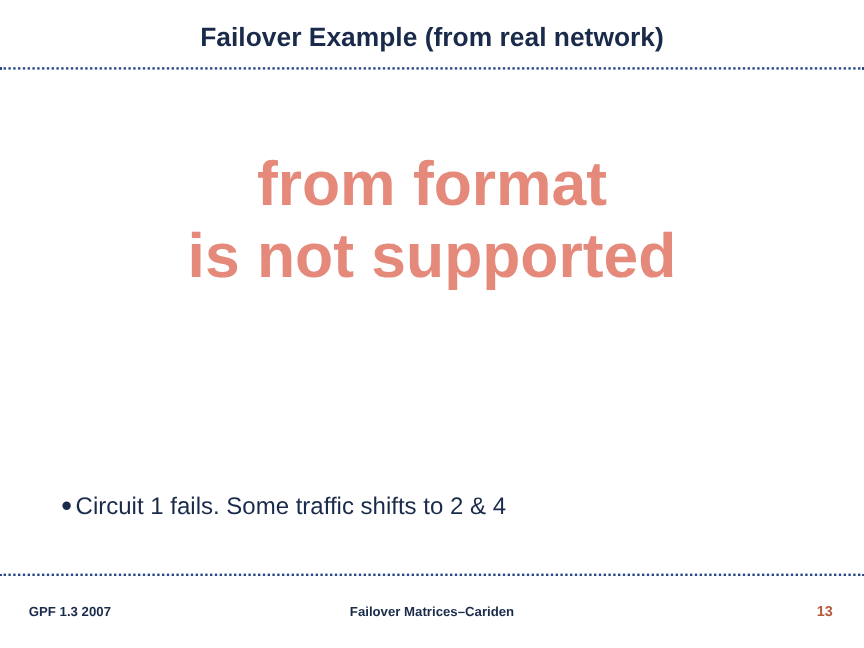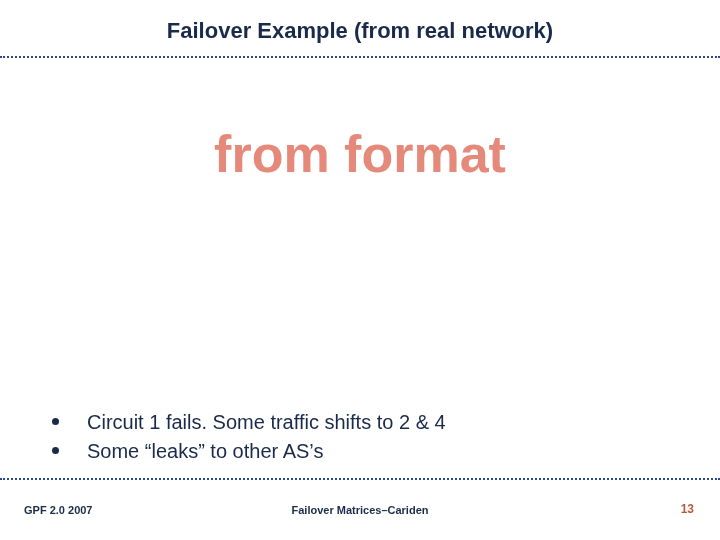--- a/index.html
+++ b/index.html
@@ -50,21 +50,21 @@
     top: 408px;
     left: 52px;
     width: 620px;
     color: #1a2a4a;
     font-size: 20px;
     line-height: 1.45;
   }
   .bullet-row {
     display: flex;
     align-items: flex-start;
-    gap: 28px;
+    gap: 4px;
   }
   .bullet-dot {
     display: inline-block;
     width: 7px;
     height: 7px;
     background: #1a2a4a;
     border-radius: 50%;
     margin-top: 10px;
     flex-shrink: 0;
   }
@@ -108,32 +108,29 @@
 <body>
 
 <div class="slide">
 
   <div class="title">Failover Example (from real network)</div>
 
   <div class="dotted-rule-top"></div>
 
   <div class="error-text">
     <div>from format</div>
+    <div>is not supported</div>
   </div>
 
   <div class="bullets">
     <div class="bullet-row">
       <span class="bullet-dot"></span>
       <span>Circuit 1 fails. Some traffic shifts to 2 &amp; 4</span>
     </div>
-    <div class="bullet-row">
-      <span class="bullet-dot"></span>
-      <span>Some “leaks” to other AS’s</span>
-    </div>
   </div>
 
   <div class="dotted-rule-bottom"></div>
 
-  <div class="footer-left">GPF 2.0 2007</div>
+  <div class="footer-left">GPF 1.3 2007</div>
   <div class="footer-center">Failover Matrices–Cariden</div>
   <div class="footer-right">13</div>
 
 </div>
 
 </body></html>

